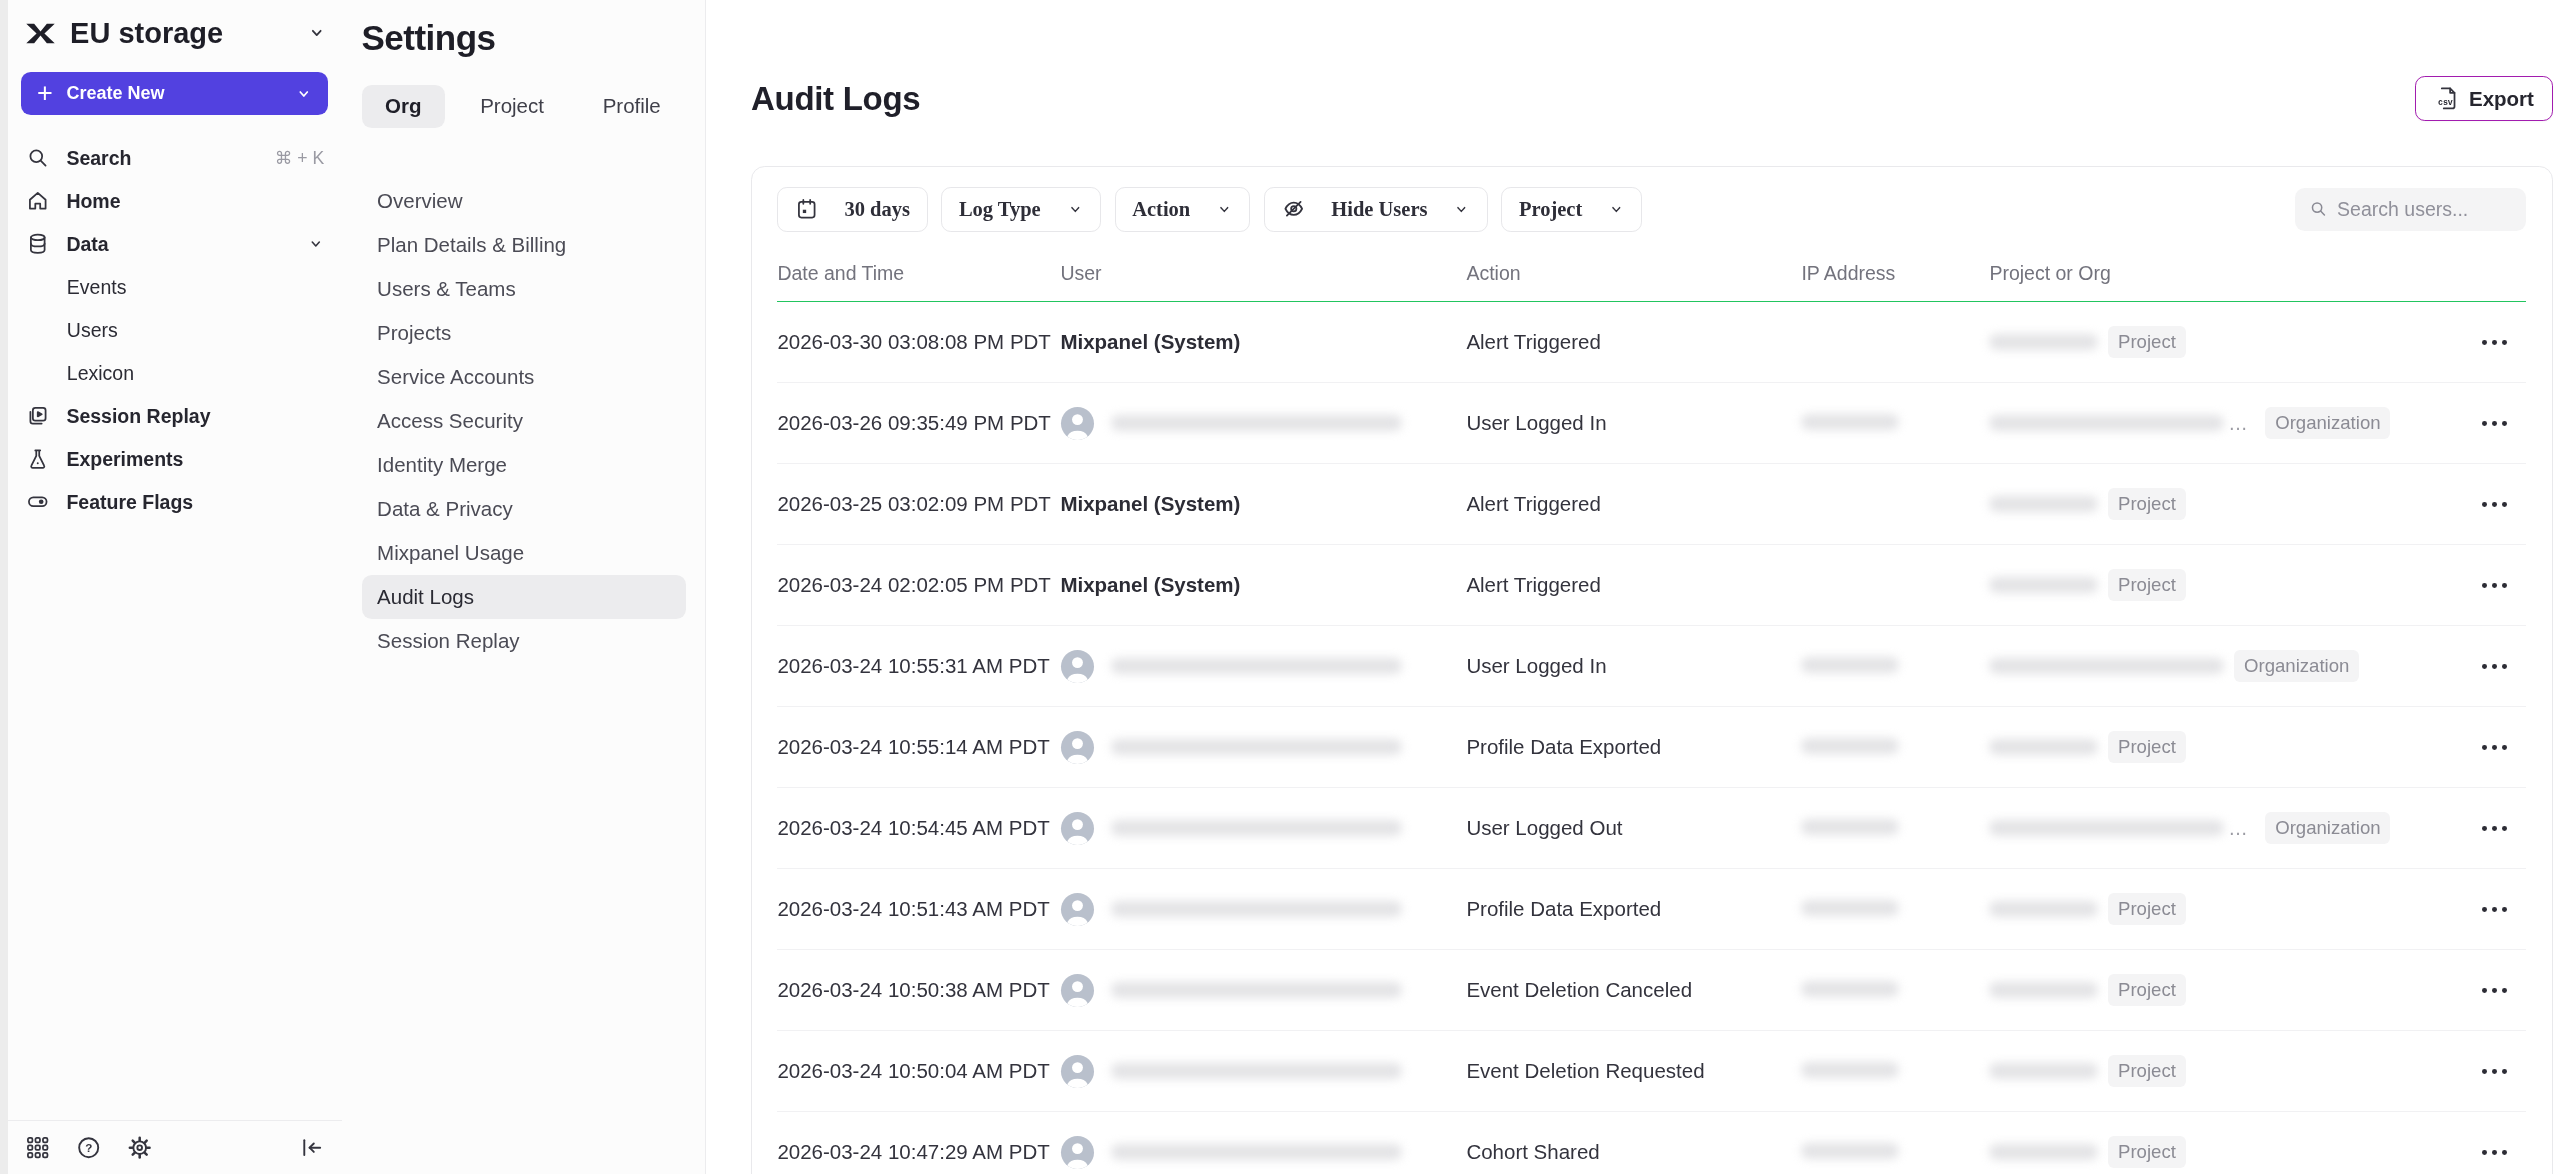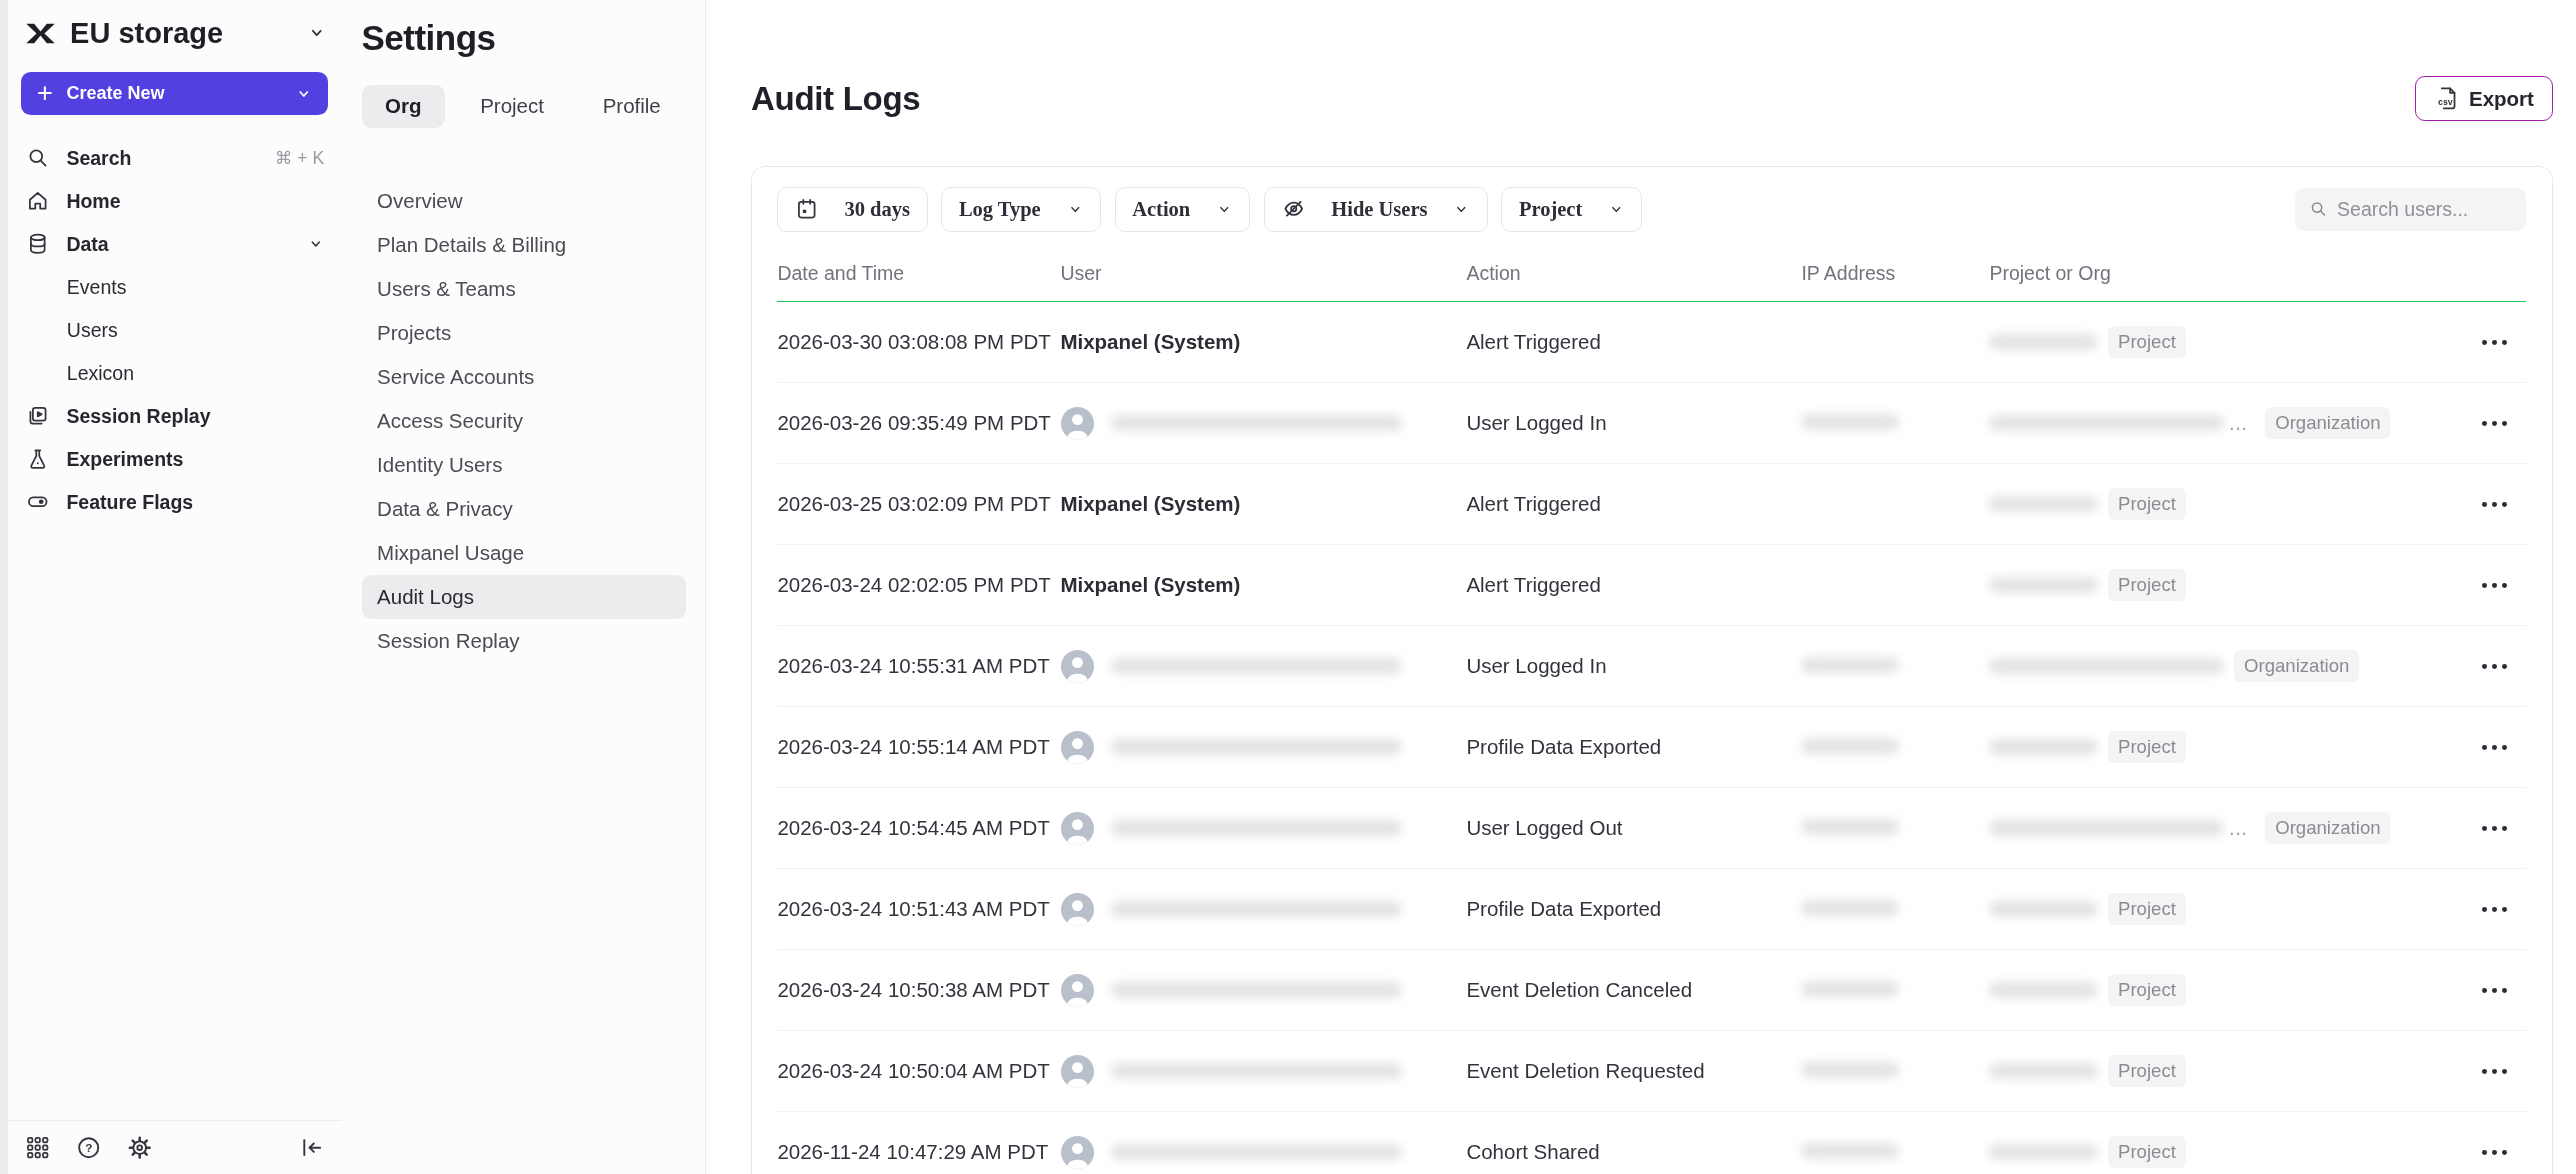--- a/index.html
+++ b/index.html
@@ -242,21 +242,21 @@
     <span class="tab">Project</span>
     <span class="tab">Profile</span>
   </div>
   <div class="smenu" id="smenu">
       <div class="smenu-item">Overview</div>
       <div class="smenu-item">Plan Details &amp; Billing</div>
       <div class="smenu-item">Users &amp; Teams</div>
       <div class="smenu-item">Projects</div>
       <div class="smenu-item">Service Accounts</div>
       <div class="smenu-item">Access Security</div>
-      <div class="smenu-item">Identity Users</div>
+      <div class="smenu-item">Identity Merge</div>
       <div class="smenu-item">Data &amp; Privacy</div>
       <div class="smenu-item">Mixpanel Usage</div>
       <div class="smenu-item active">Audit Logs</div>
       <div class="smenu-item">Session Replay</div>
     </div>
 </nav>
 
 <main class="main">
   <h2 class="page-title">Audit Logs</h2>
   <button class="export-btn">
@@ -611,21 +611,21 @@
     <div class="cell-menu">
       <button class="dots-btn">
         <span class="dot"></span>
               <span class="dot"></span>
               <span class="dot"></span>
       </button>
     </div>
   </div>
 
   <div class="tgrid trow">
-    <div class="cell-time">2026-11-24 10:47:29 AM PDT</div>
+    <div class="cell-time">2026-03-24 10:47:29 AM PDT</div>
     <div class="cell-user">
       <span class="avatar">
         <svg width="35" height="35" viewBox="0 0 36 36">
                 <circle cx="18" cy="18" r="17" fill="#b9c0cc"></circle>
                 <circle cx="18" cy="14" r="5.6" fill="#fff"></circle>
                 <path d="M7.5 31 a11.5 9.5 0 0 1 21 0 A17 17 0 0 1 18 35 A17 17 0 0 1 7.5 31 Z" fill="#fff"></path>
               </svg>
       </span>
       <span class="blob ublob"></span>
 

